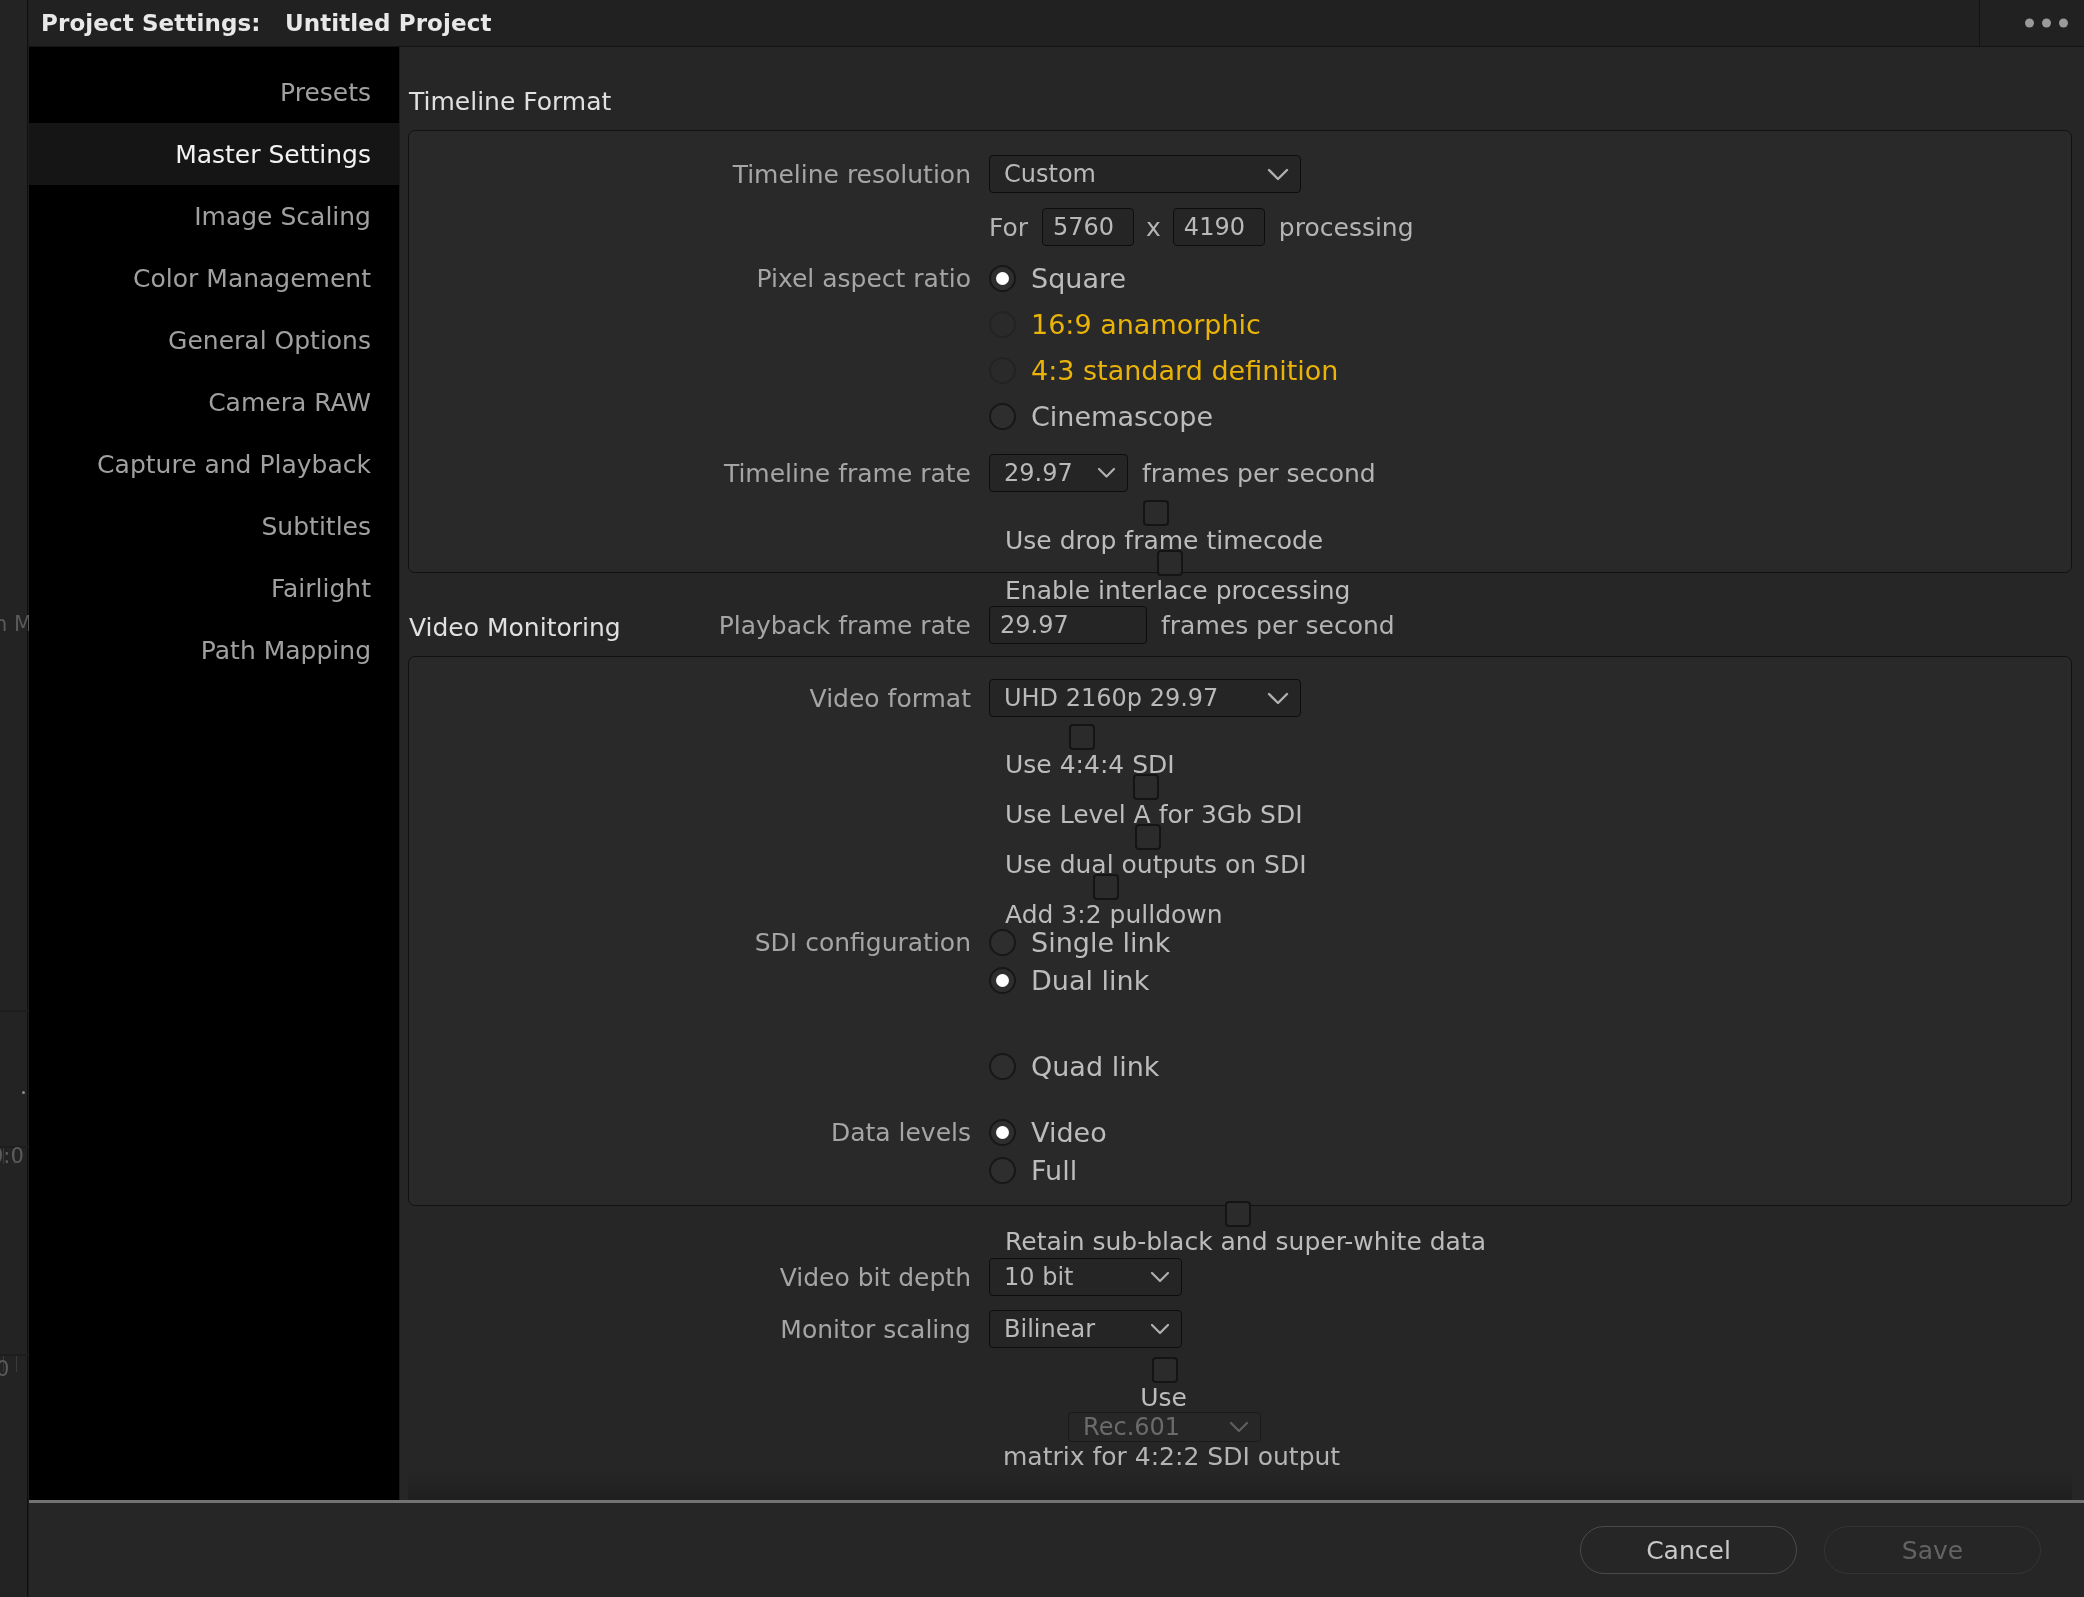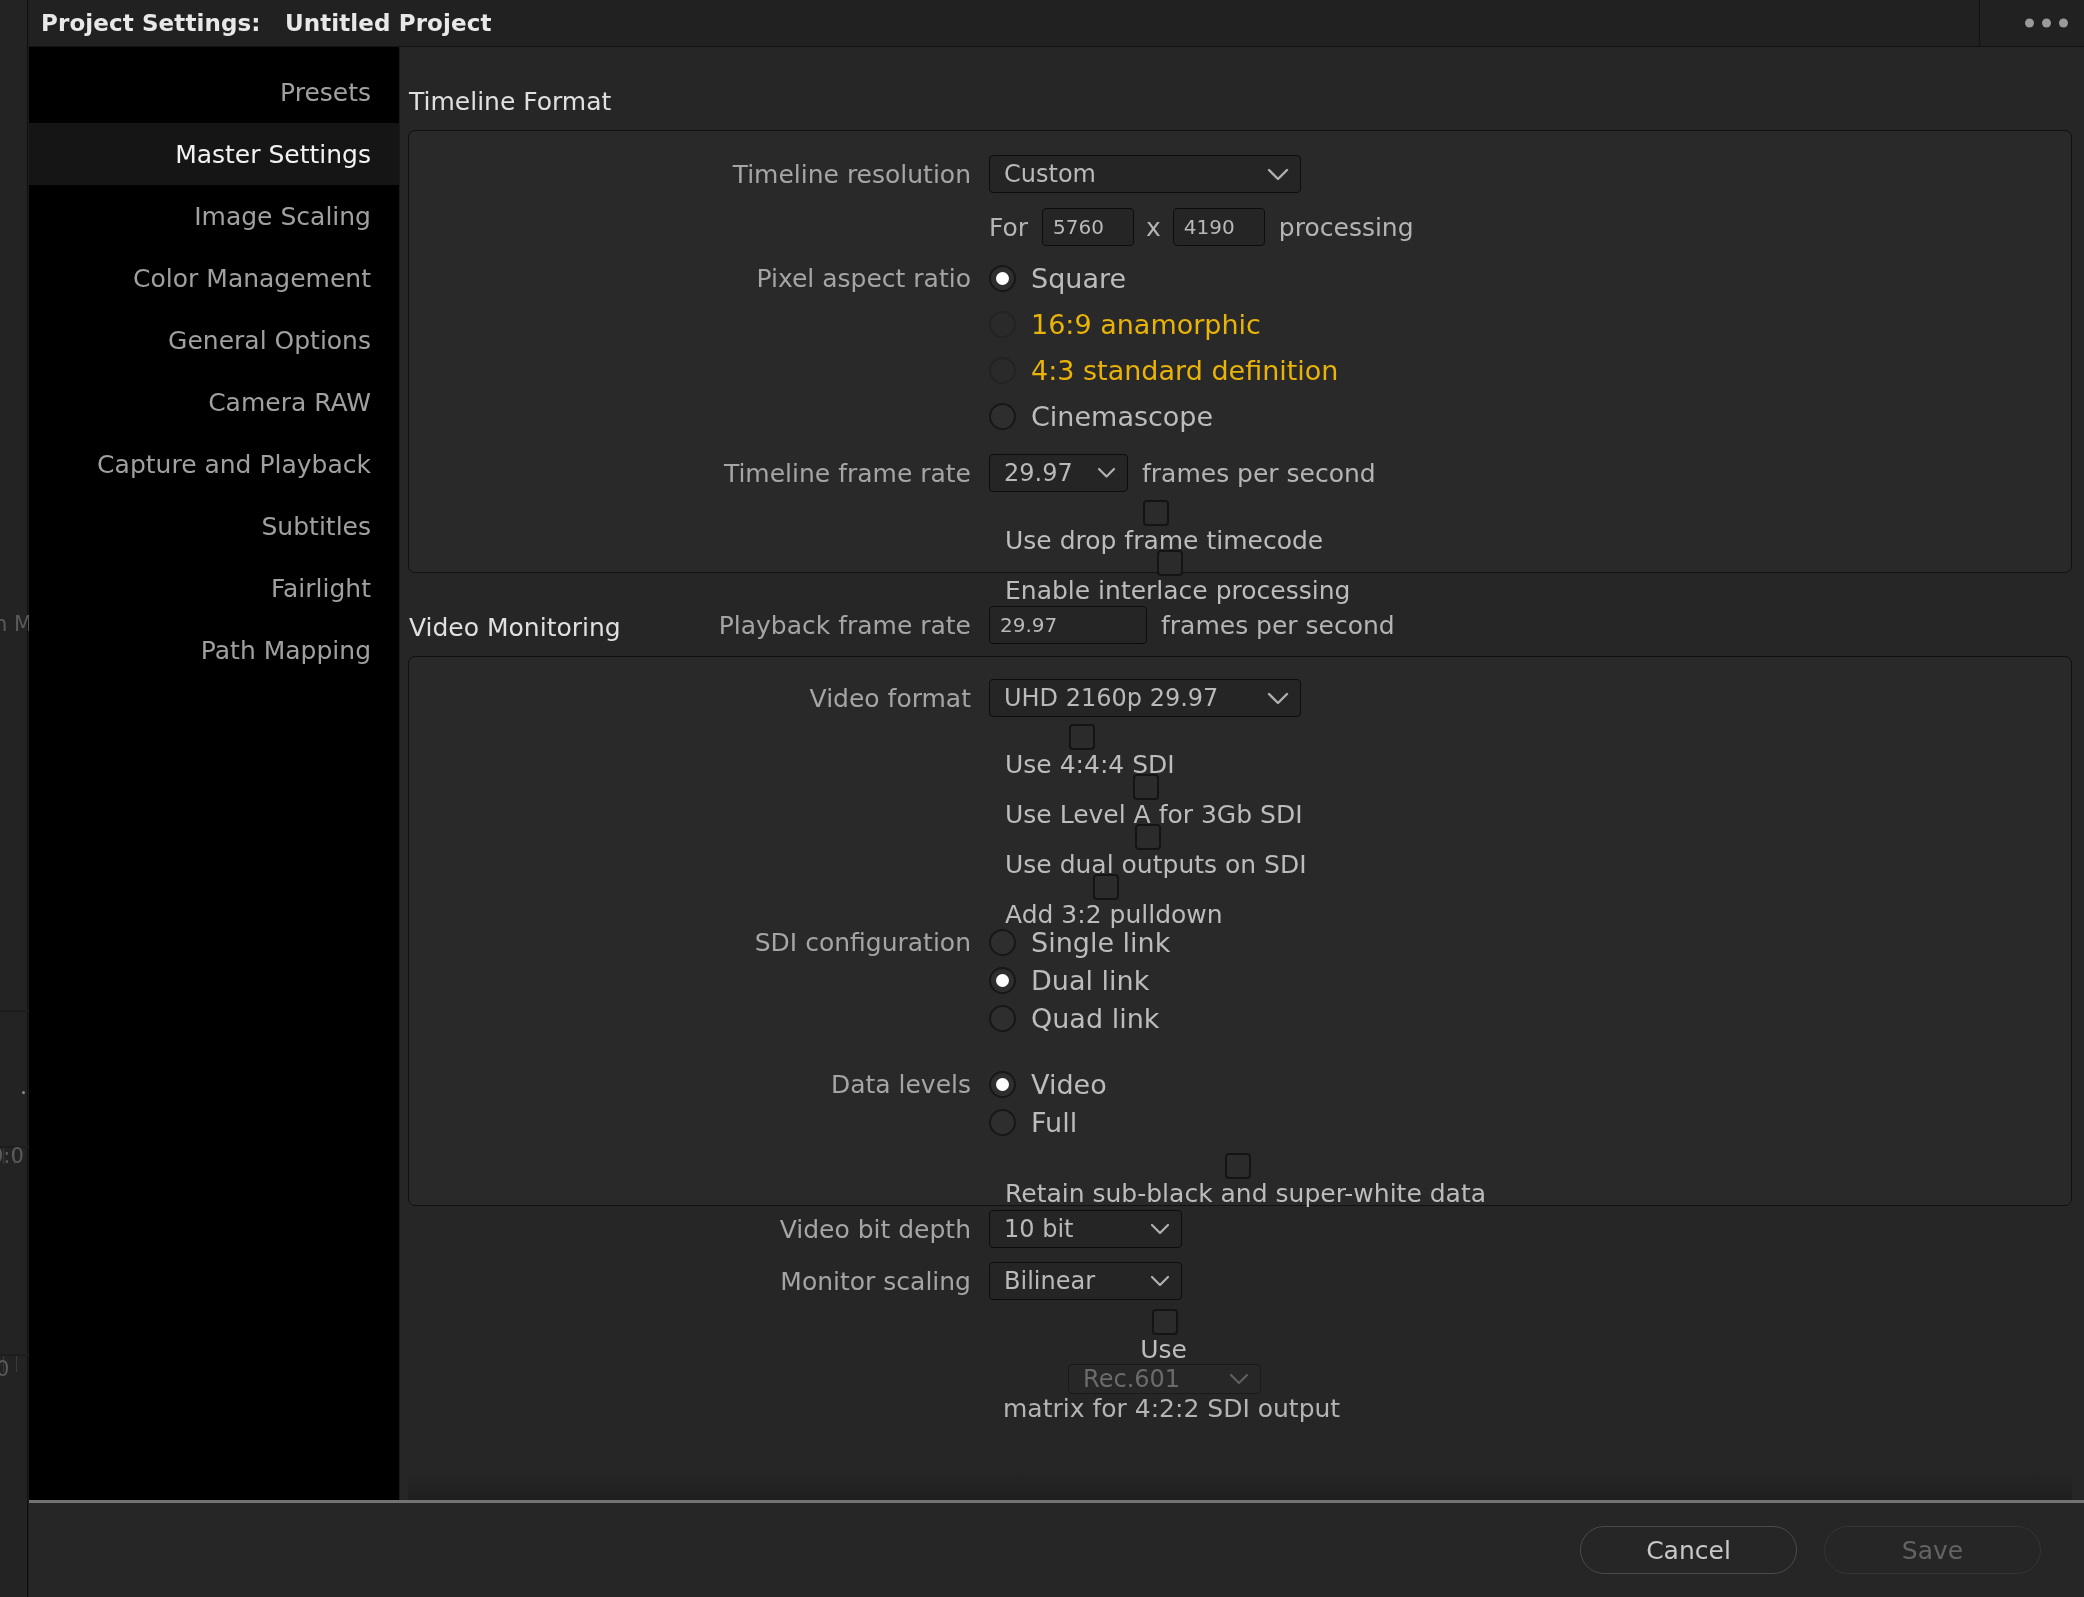--- a/index.html
+++ b/index.html
@@ -102,21 +102,21 @@
   }
   .sel.disabled { color: #6b6b6b; border-color:#1a1a1a; background:#272727; }
   .chev { margin-left: 18px; line-height: 0; }
   .chev svg { display:block; }
 
   
   .inp {
     height: 38px; background: #252525;
     border: 1px solid #0d0d0d; border-radius: 4px;
     display: flex; align-items: center; padding: 0 10px;
-    font-size: 20px; color: #b9b9b9; cursor: text; white-space: nowrap;
+    font-size: 24px; color: #b9b9b9; cursor: text; white-space: nowrap;
   }
 
   
   .radio-row { display: flex; align-items: center; height: 46px; }
   .radio {
     width: 27px; height: 27px; border-radius: 50%;
     border: 2px solid #171717; background: #2e2e2e;
     display: flex; align-items: center; justify-content: center;
     flex: 0 0 27px; cursor: pointer;
   }
@@ -351,21 +351,21 @@
               <div class="radio"></div>
               <span class="rlabel">Single link</span>
             </div>
           </div>
           <div class="row indent" style="min-height:38px;">
             <div class="radio-row" style="height:38px;">
               <div class="radio on"></div>
               <span class="rlabel">Dual link</span>
             </div>
           </div>
-          <div class="row indent" style="min-height:38px;">
+          <div class="row indent" style="min-height:38px;margin-top:48px;">
             <div class="radio-row" style="height:38px;">
               <div class="radio"></div>
               <span class="rlabel">Quad link</span>
             </div>
           </div>
 
           <div class="row" style="min-height:38px; margin-top:28px;">
             <div class="lbl">Data levels</div>
             <div class="radio-row" style="height:38px;">
               <div class="radio on"></div>

